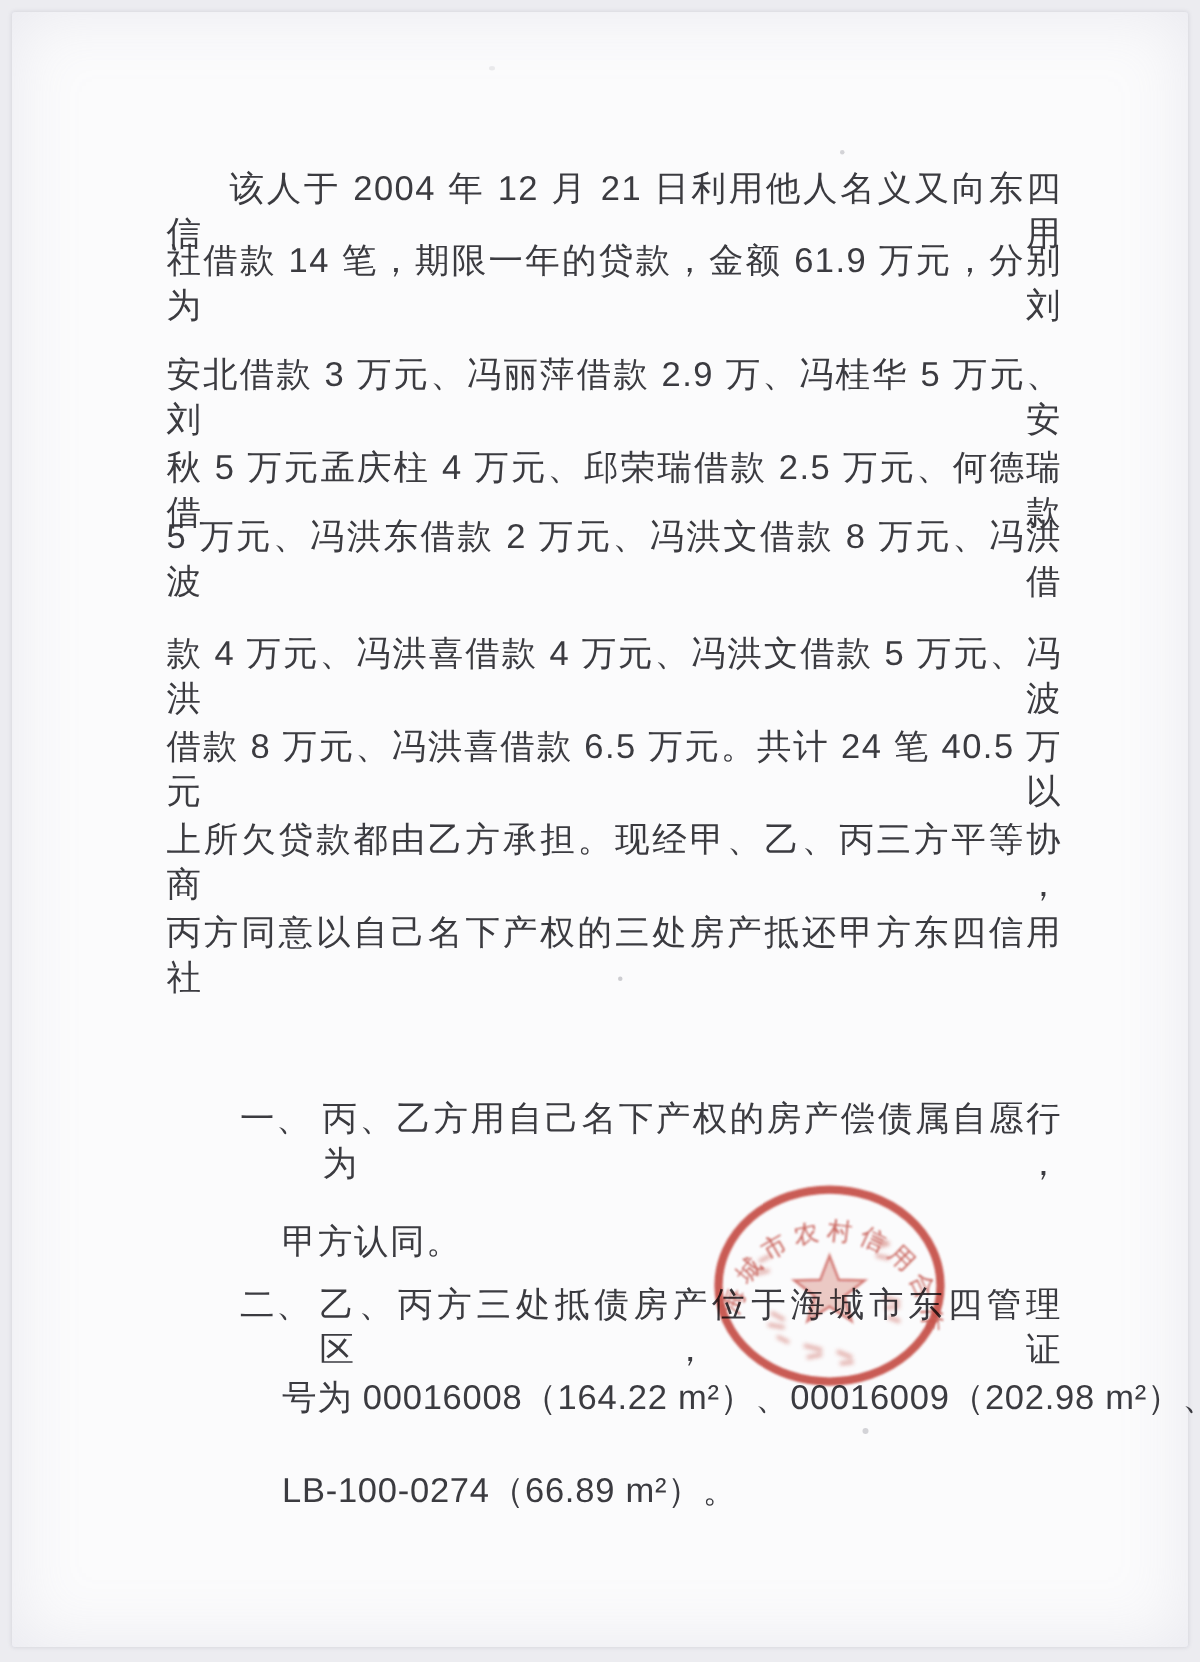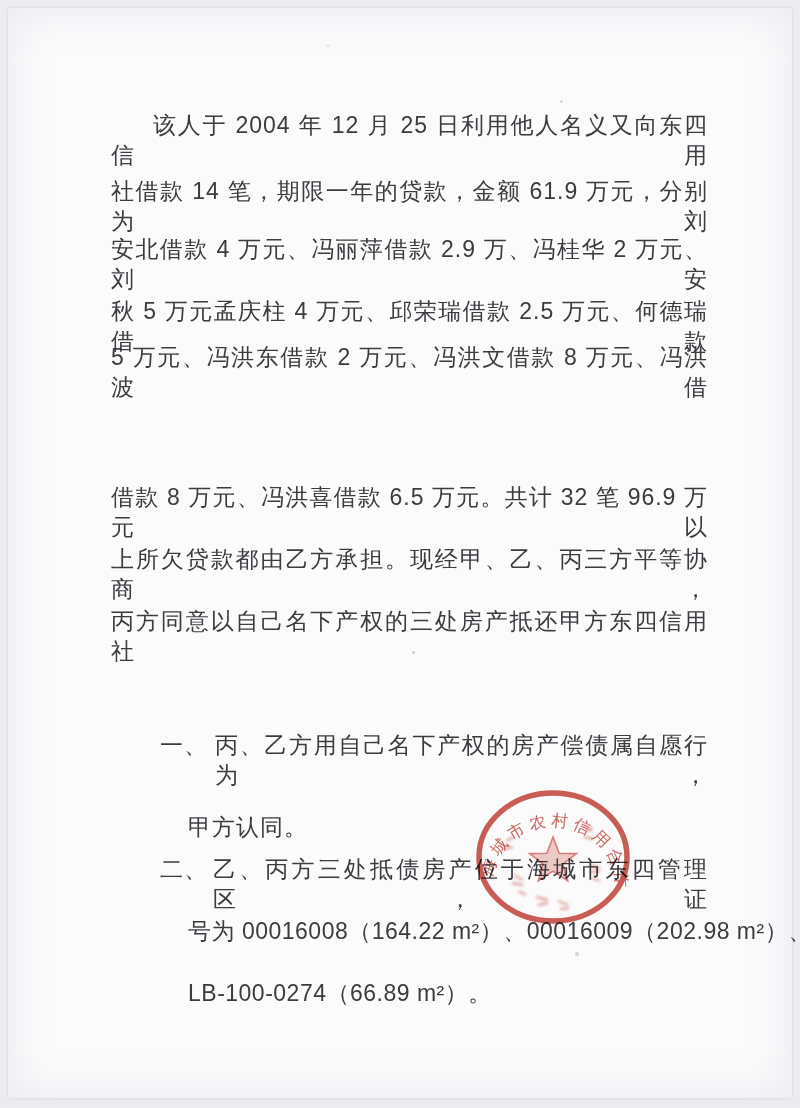--- a/index.html
+++ b/index.html
@@ -46,26 +46,27 @@
     opacity:.93;
   }
   .artifact{position:absolute;background:#8a8a92;border-radius:50%;}
   .speck{opacity:.35;}
 </style>
 </head>
 <body>
 
 <div class="page">
 
-  <div class="tline just indent" style="top:102px">该人于 2004 年 12 月 25 日利用他人名义又向东四信用</div>
-  <div class="tline just" style="top:168px">社借款 14 笔，期限一年的贷款，金额 61.9 万元，分别为刘</div>
-  <div class="tline just" style="top:226px">安北借款 4 万元、冯丽萍借款 2.9 万、冯桂华 2 万元、刘安</div>
+  <div class="tline just indent" style="top:102px">该人于 2004 年 12 月 21 日利用他人名义又向东四信用</div>
+  <div class="tline just" style="top:150px">社借款 14 笔，期限一年的贷款，金额 61.9 万元，分别为刘</div>
+  <div class="tline just" style="top:226px">安北借款 3 万元、冯丽萍借款 2.9 万、冯桂华 5 万元、刘安</div>
   <div class="tline just" style="top:288px">秋 5 万元孟庆柱 4 万元、邱荣瑞借款 2.5 万元、何德瑞借款</div>
   <div class="tline just" style="top:334px">5 万元、冯洪东借款 2 万元、冯洪文借款 8 万元、冯洪波借</div>
-  <div class="tline just" style="top:474px">借款 8 万元、冯洪喜借款 6.5 万元。共计 32 笔 96.9 万元以</div>
+  <div class="tline just" style="top:412px">款 4 万元、冯洪喜借款 4 万元、冯洪文借款 5 万元、冯洪波</div>
+  <div class="tline just" style="top:474px">借款 8 万元、冯洪喜借款 6.5 万元。共计 24 笔 40.5 万元以</div>
   <div class="tline just" style="top:598px">丙方同意以自己名下产权的三处房产抵还甲方东四信用社</div>
   <div class="tline just" style="top:536px">上所欠贷款都由乙方承担。现经甲、乙、丙三方平等协商，</div>
 
   <div class="tline marker" style="top:722px">一、</div>
   <div class="tline itemtext" style="top:722px;left:207px;width:493px">丙、乙方用自己名下产权的房产偿债属自愿行为，</div>
   <div class="tline sub" style="top:804px">甲方认同。</div>
 
   <div class="tline marker" style="top:846px">二、</div>
   <div class="tline itemtext" style="top:846px;left:205px;width:495px">乙、丙方三处抵债房产位于海城市东四管理区，证</div>
   <div class="tline sub" style="top:908px;letter-spacing:0.5px">号为 00016008（164.22 m²）、00016009（202.98 m²）、</div>

